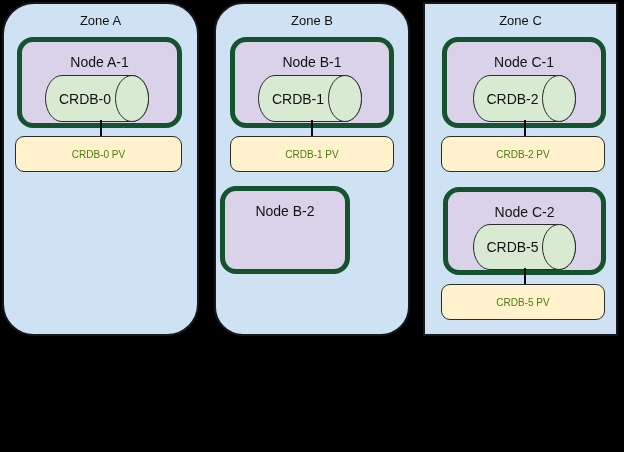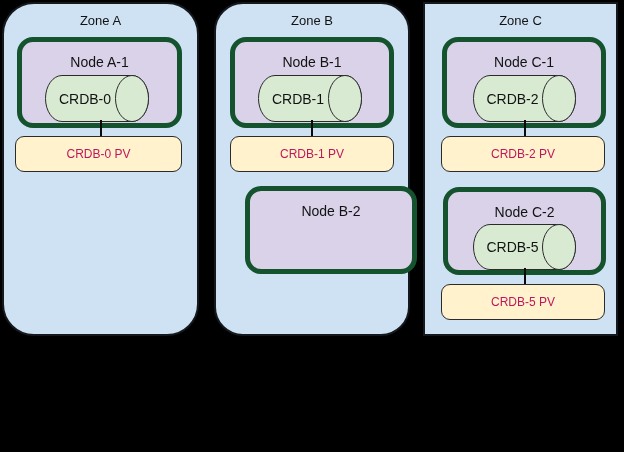--- a/index.html
+++ b/index.html
@@ -31,33 +31,33 @@
   .cyl-label{
     position:absolute;top:0;left:0;right:24px;bottom:0;
     display:flex;align-items:center;justify-content:center;
     font-size:14px;color:#121212;white-space:nowrap;
   }
   .connector{position:absolute;width:2px;background:#0b0b0b;}
   .pv{
     position:absolute;background:#fff2cc;border:1px solid #2b2b2b;
     border-radius:9px;box-sizing:border-box;
     display:flex;align-items:center;justify-content:center;
-    font-size:12px;color:#be185d;
+    font-size:10px;color:#4d7c0f;
   }
   
   .zone-a .node-1{left:13px;top:33px;width:165px;height:91px;}
   .zone-a .cyl-1{left:41px;top:71px;width:104px;height:47px;}
   .zone-a .conn-1{left:96px;top:116px;height:18px;}
   .zone-a .pv-1{left:11px;top:132px;width:167px;height:36px;}
   
   .zone-b .node-1{left:14px;top:33px;width:164px;height:91px;}
   .zone-b .cyl-1{left:42px;top:71px;width:104px;height:47px;}
   .zone-b .conn-1{left:95px;top:116px;height:18px;}
   .zone-b .pv-1{left:14px;top:132px;width:164px;height:36px;}
-  .zone-b .node-2{left:29px;top:182px;width:172px;height:88px;}
+  .zone-b .node-2{left:4px;top:182px;width:130px;height:88px;}
   
   .zone-c .node-1{left:17px;top:33px;width:164px;height:91px;}
   .zone-c .cyl-1{left:48px;top:71px;width:103px;height:47px;}
   .zone-c .conn-1{left:99px;top:116px;height:18px;}
   .zone-c .pv-1{left:16px;top:132px;width:164px;height:36px;}
   .zone-c .node-2{left:18px;top:183px;width:163px;height:88px;}
   .zone-c .cyl-2{left:48px;top:220px;width:103px;height:46px;}
   .zone-c .conn-2{left:99px;top:264px;height:18px;}
   .zone-c .pv-2{left:16px;top:280px;width:164px;height:36px;}
 </style>

